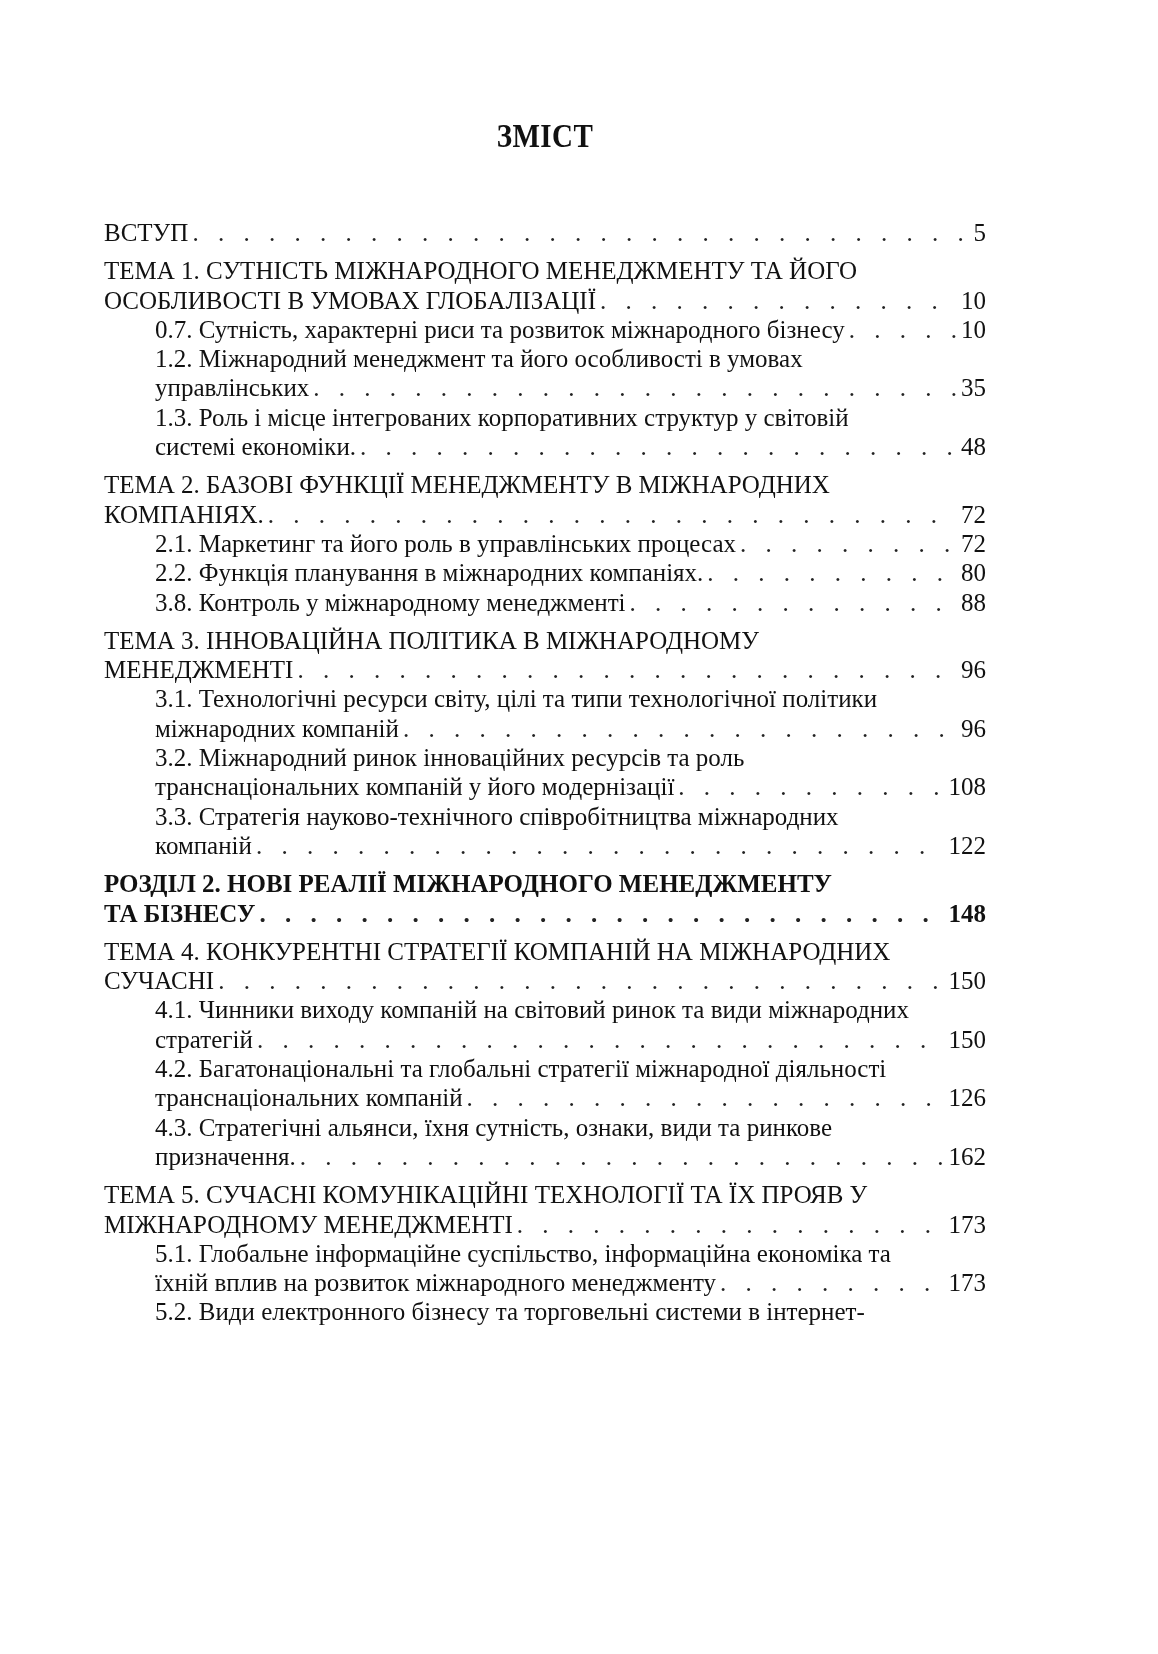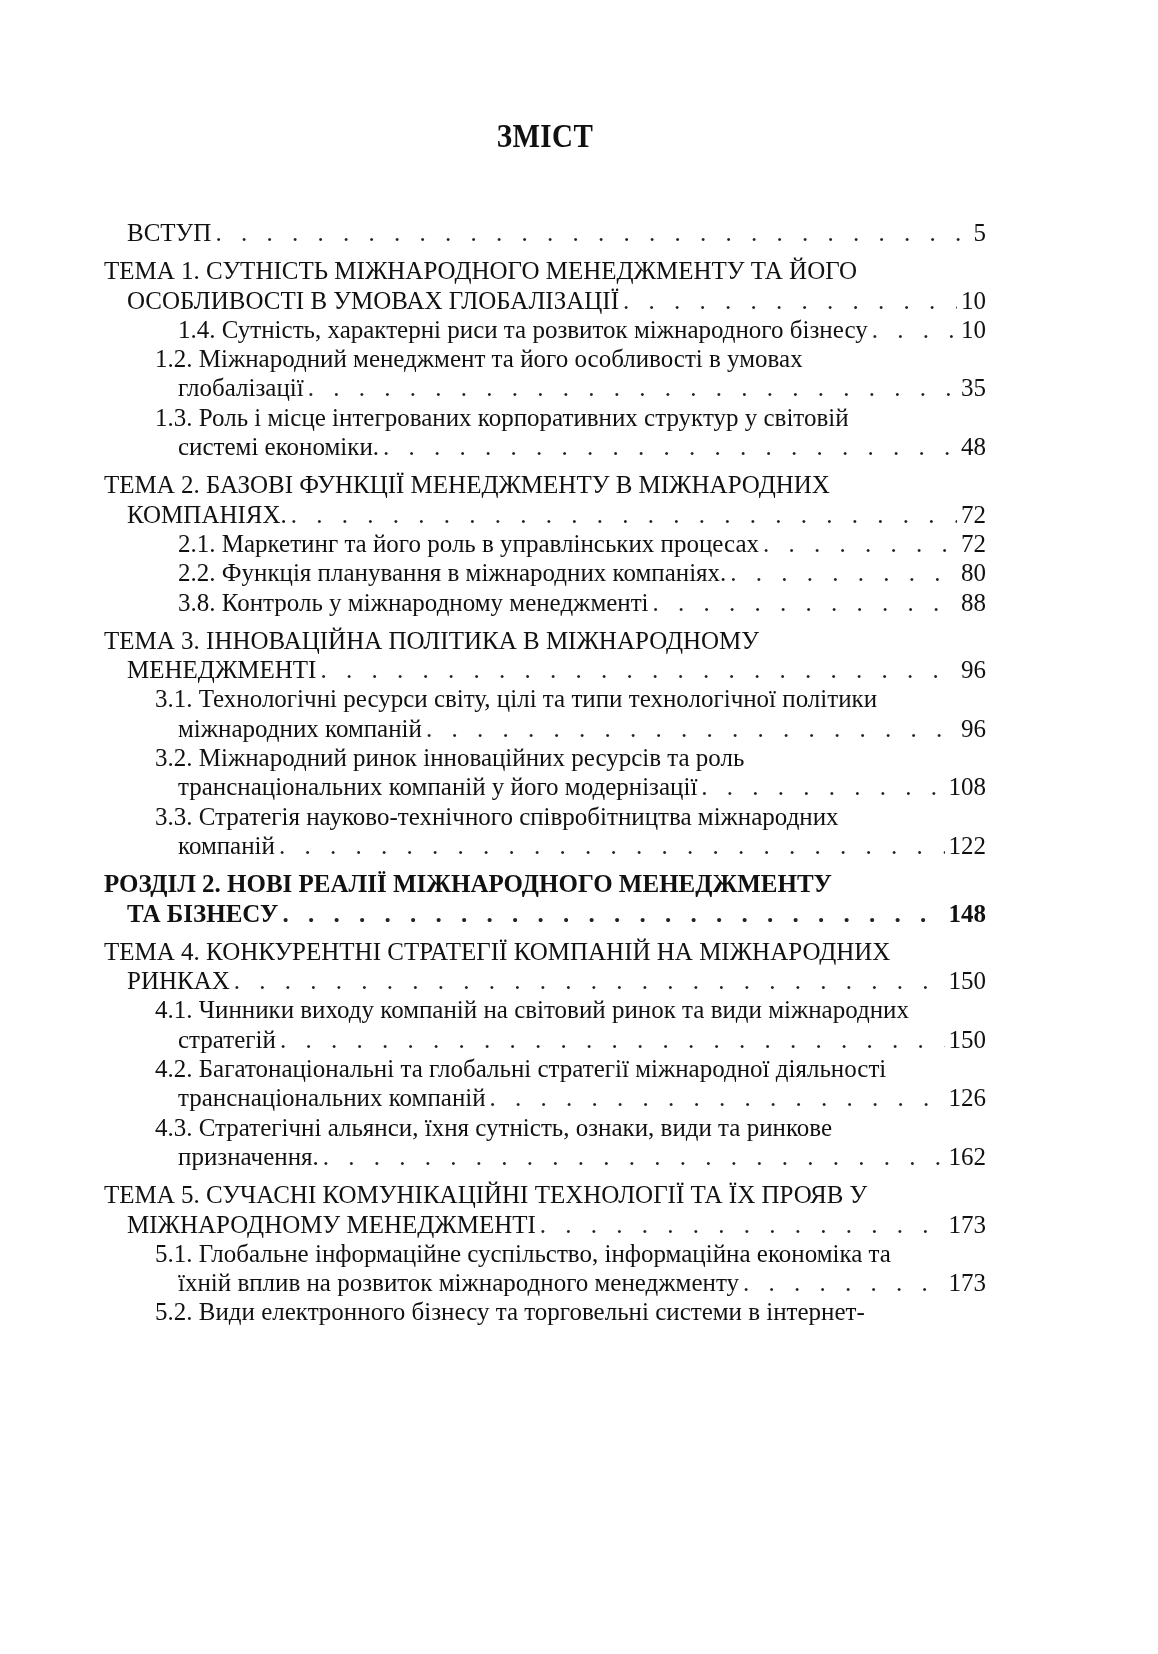--- a/index.html
+++ b/index.html
@@ -16,21 +16,21 @@
     .toc {
       position: absolute; left: 104px; top: 218px; width: 882px;
       font-size: 25px; line-height: 29.3px;
     }
     .entry { display: block; position: relative; }
     .entry.top { margin-top: 9px; }
     .entry.first { margin-top: 0; }
     .entry.sub { padding-left: 51px; }
     .entry .line { display: block; white-space: nowrap; overflow: hidden; }
     .entry .last {
-      display: flex; align-items: flex-end; white-space: nowrap; margin-left: 23px;
+      display: flex; align-items: flex-end; white-space: nowrap;
     }
     .entry .last .txt { flex: 0 0 auto; }
     .entry .dots {
       flex: 1 1 auto; overflow: hidden; white-space: nowrap;
       margin: 0 4px; letter-spacing: 6.5px; color: #222;
     }
     .entry .dots::before {
       content: ". . . . . . . . . . . . . . . . . . . . . . . . . . . . . . . . . . . . . . . . . . . . . . . . . . . . . . . . . . . . . . . . . . . . . . . . . . . . . . . . . . . . . . . . . . . . . . . . .";
     }
     .entry .page { flex: 0 0 auto; text-align: right; min-width: 14px; }
@@ -52,29 +52,29 @@
     <div class="entry top">
       <span class="line">ТЕМА 1. СУТНІСТЬ МІЖНАРОДНОГО МЕНЕДЖМЕНТУ ТА ЙОГО</span>
       <span class="last">
         <span class="txt">ОСОБЛИВОСТІ В УМОВАХ ГЛОБАЛІЗАЦІЇ</span>
         <span class="dots"></span>
         <span class="page">10</span>
       </span>
     </div>
     <div class="entry sub">
       <span class="last">
-        <span class="txt">1.4. Сутність, характерні риси та розвиток міжнародного бізнесу</span>
+        <span class="txt">0.7. Сутність, характерні риси та розвиток міжнародного бізнесу</span>
         <span class="dots"></span>
         <span class="page">10</span>
       </span>
     </div>
     <div class="entry sub">
       <span class="line">1.2. Міжнародний менеджмент та його особливості в умовах</span>
       <span class="last">
-        <span class="txt">глобалізації</span>
+        <span class="txt">управлінських</span>
         <span class="dots"></span>
         <span class="page">35</span>
       </span>
     </div>
     <div class="entry sub">
       <span class="line">1.3. Роль і місце інтегрованих корпоративних структур у світовій</span>
       <span class="last">
         <span class="txt">системі економіки.</span>
         <span class="dots"></span>
         <span class="page">48</span>
@@ -145,21 +145,21 @@
       <span class="line">РОЗДІЛ 2. НОВІ РЕАЛІЇ МІЖНАРОДНОГО МЕНЕДЖМЕНТУ</span>
       <span class="last">
         <span class="txt">ТА БІЗНЕСУ</span>
         <span class="dots"></span>
         <span class="page" style="font-weight: bold;">148</span>
       </span>
     </div>
     <div class="entry top">
       <span class="line">ТЕМА 4. КОНКУРЕНТНІ СТРАТЕГІЇ КОМПАНІЙ НА МІЖНАРОДНИХ</span>
       <span class="last">
-        <span class="txt">РИНКАХ</span>
+        <span class="txt">СУЧАСНІ</span>
         <span class="dots"></span>
         <span class="page">150</span>
       </span>
     </div>
     <div class="entry sub">
       <span class="line">4.1. Чинники виходу компаній на світовий ринок та види міжнародних</span>
       <span class="last">
         <span class="txt">стратегій</span>
         <span class="dots"></span>
         <span class="page">150</span>

